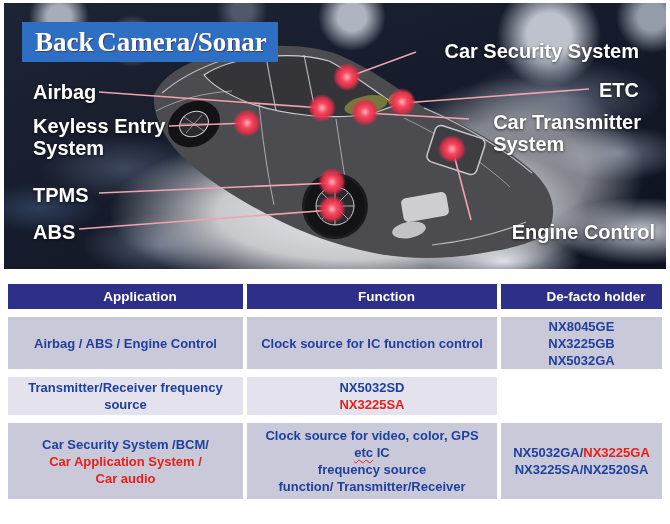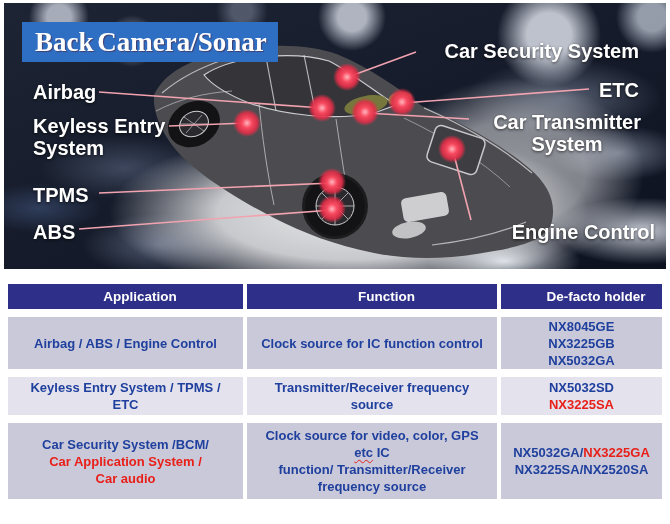--- a/index.html
+++ b/index.html
@@ -26,21 +26,21 @@
     background-color:#131827;}
   .car-svg{position:absolute;left:0;top:0;width:662px;height:266px;}
 
   .title-box{position:absolute;left:18px;top:19px;width:256px;height:40px;background:#2e6fc4;
     color:#ffffff;font-family:"Liberation Serif","DejaVu Serif",serif;font-weight:bold;
     font-size:27px;line-height:40px;padding-left:13px;box-sizing:border-box;word-spacing:-3px;
     text-shadow:1px 1px 1px rgba(90,0,0,.45);}
 
   .lbl{position:absolute;color:#ffffff;font-weight:bold;font-size:20px;line-height:22px;
        text-shadow:0 1px 3px rgba(0,0,0,.65);white-space:nowrap;}
-  .lbl.right{text-align:center;}
+  .lbl.right{text-align:left;}
 
   
   .tbl{position:absolute;left:8px;top:284px;width:654px;}
   .grid{display:grid;grid-template-columns:235px 250px 161px;column-gap:4px;}
   .thead{height:25px;margin-bottom:8px;}
   .thead .hcell{background:#2d2f88;color:#ffffff;font-weight:bold;font-size:13.5px;
     display:flex;align-items:center;justify-content:center;padding-left:29px;}
   .trow{margin-bottom:8px;}
   .cell{display:flex;flex-direction:column;align-items:center;justify-content:center;
     text-align:center;font-weight:bold;font-size:13px;line-height:17px;padding:0 9px;box-sizing:border-box;}
@@ -183,41 +183,38 @@
       </div>
       <div class="cell bg-a">
         <div class="navy">NX8045GE</div>
         <div class="navy">NX3225GB</div>
         <div class="navy">NX5032GA</div>
       </div>
     </div>
 
     <div class="grid trow" style="height:38px">
       <div class="cell bg-b">
-        <div class="navy">Keyless Entry System / TPMS  / ETC</div>
-      </div>
-      <div class="cell bg-b">
         <div class="navy">Transmitter/Receiver frequency source</div>
       </div>
       <div class="cell bg-b">
         <div class="navy">NX5032SD</div>
         <div class="red">NX3225SA</div>
       </div>
     </div>
 
     <div class="grid trow" style="height:76px">
       <div class="cell bg-a">
         <div class="navy">Car Security System /BCM/</div>
         <div class="red">Car Application System /</div>
         <div class="red">Car audio</div>
       </div>
       <div class="cell bg-a">
         <div class="navy"><span>Clock source for video, color, GPS </span><span class="squiggle">etc</span><span> IC</span></div>
+        <div class="navy">frequency source</div>
         <div class="navy">function/ Transmitter/Receiver</div>
-        <div class="navy">frequency source</div>
       </div>
       <div class="cell bg-a">
         <div><span class="navy">NX5032GA/</span><span class="red">NX3225GA</span></div>
         <div class="navy">NX3225SA/NX2520SA</div>
       </div>
     </div>
 
   </div>
 </div>
 

